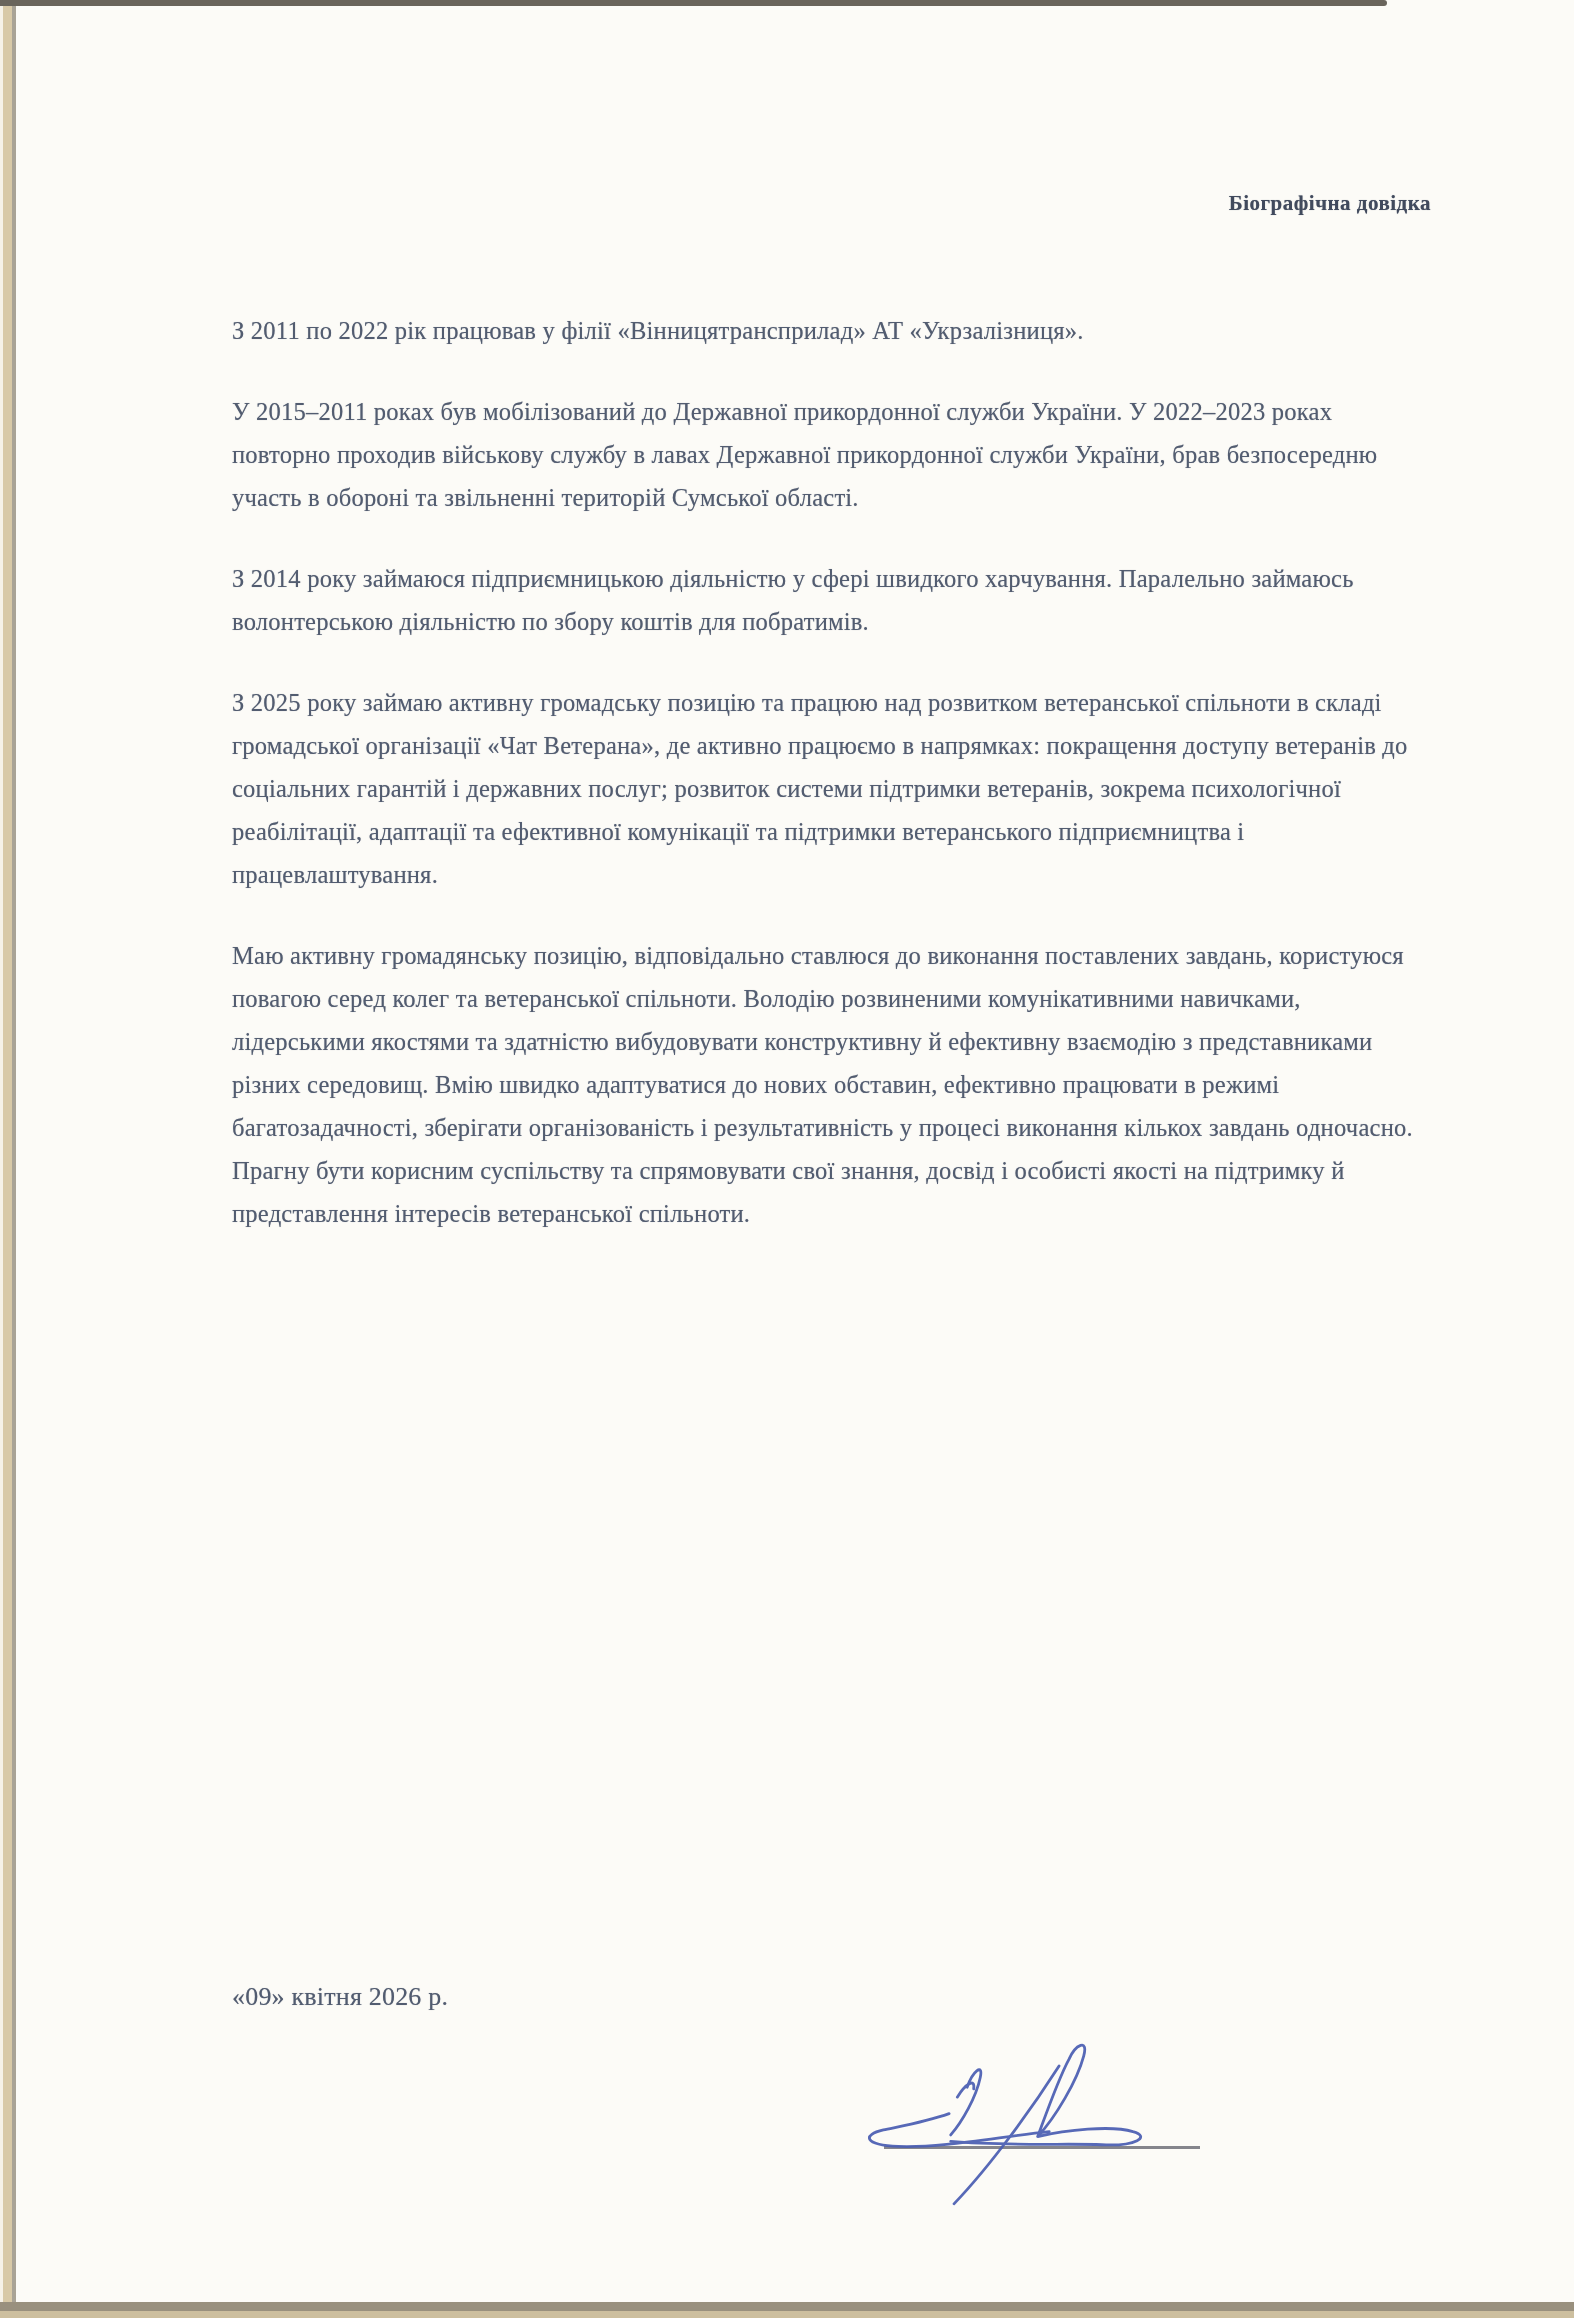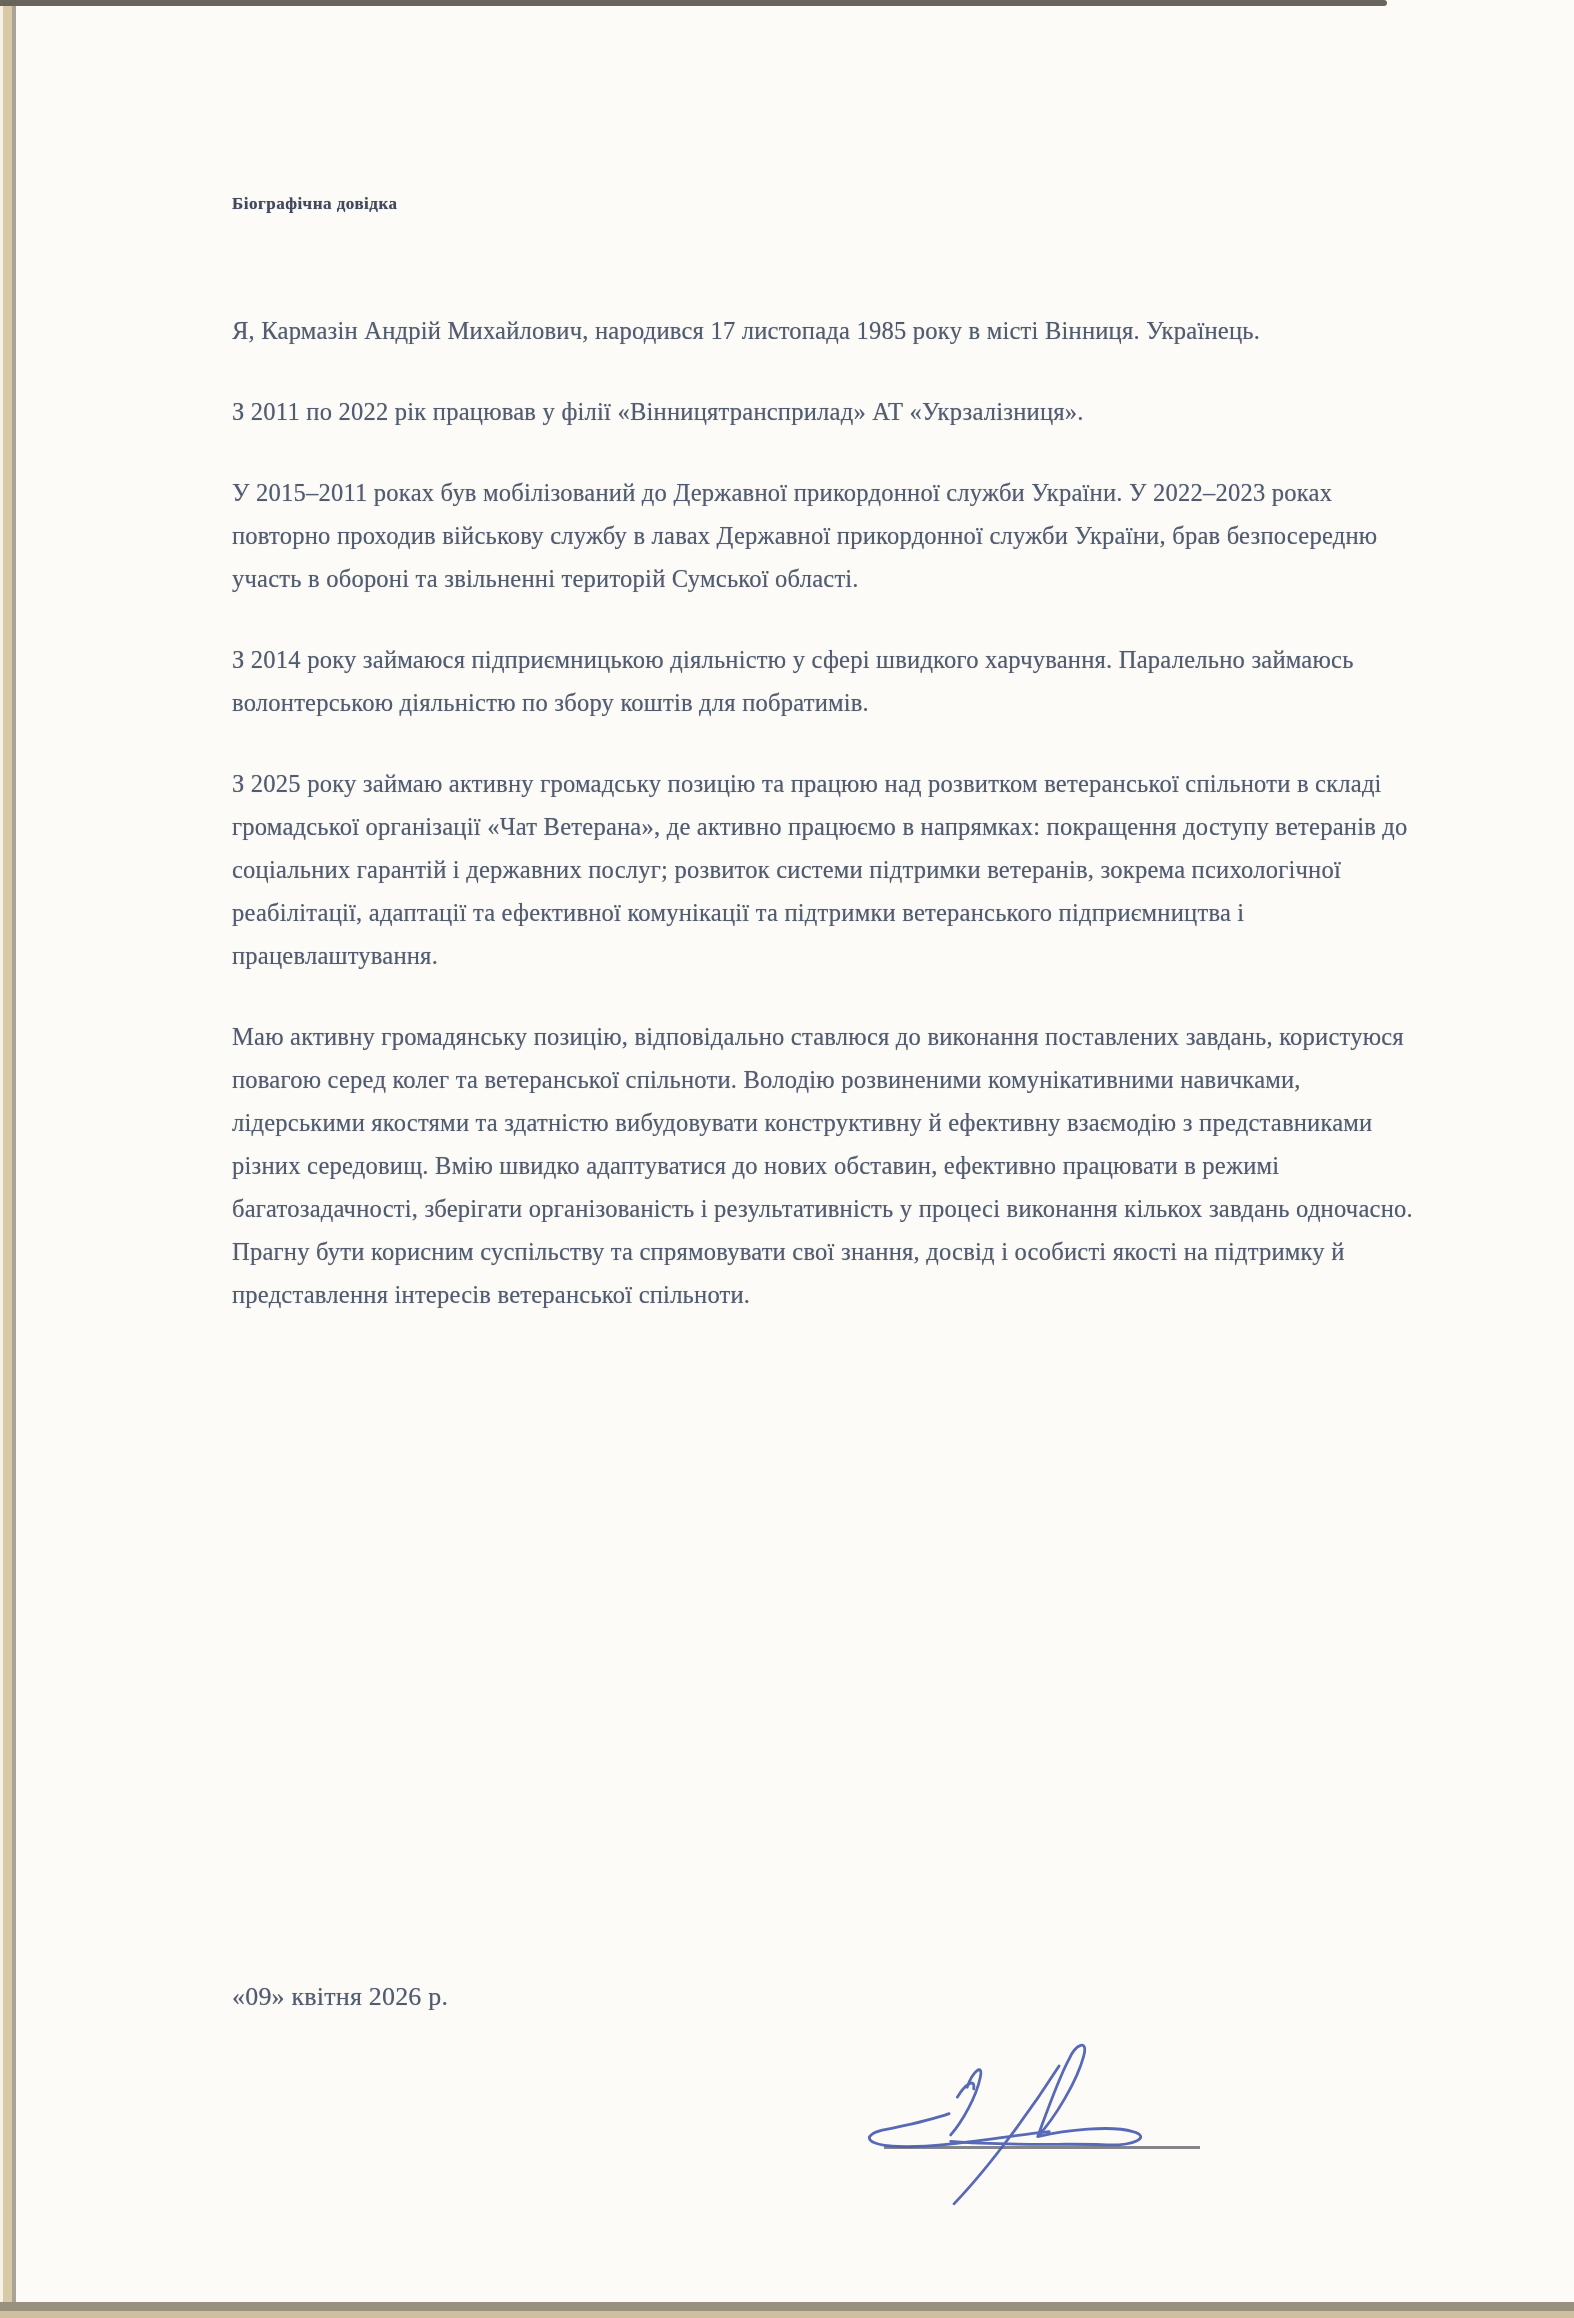--- a/index.html
+++ b/index.html
@@ -29,23 +29,23 @@
     top: 0;
     width: 1199px;
     color: #525c70;
     font-size: 24.6px;
     line-height: 43px;
     letter-spacing: 0.2px;
     text-shadow: 0 0 0.8px rgba(82,92,112,.55);
   }
   .doc-title {
     margin: 182px 0 84px 0;
-    text-align: left;
+    text-align: right;
     font-weight: bold;
-    font-size: 17px;
+    font-size: 21px;
     color: #414a5d;
     letter-spacing: 0.5px;
     text-shadow: 0 0 0.8px rgba(65,74,93,.6);
   }
   .para {
     margin: 0 0 38px 0;
     text-align: left;
   }
   .date-line {
     position: absolute;
@@ -81,21 +81,20 @@
   <div class="edge-left-white"></div>
   <div class="edge-left-tan"></div>
   <div class="edge-left-line"></div>
   <div class="edge-top-line"></div>
   <div class="edge-bottom-band"></div>
   <div class="edge-bottom-tan"></div>
 
   <div class="content">
     <h1 class="doc-title">Біографічна довідка</h1>
 
-    <p class="para">Я, Кармазін Андрій Михайлович, народився 17 листопада 1985 року в місті Вінниця. Українець.</p>
     <p class="para">З 2011 по 2022 рік працював у філії «Вінницятрансприлад» АТ «Укрзалізниця».</p>
     <p class="para">У 2015–2011 роках був мобілізований до Державної прикордонної служби України. У 2022–2023 роках повторно проходив військову службу в лавах Державної прикордонної служби України, брав безпосередню участь в обороні та звільненні територій Сумської області.</p>
     <p class="para">З 2014 року займаюся підприємницькою діяльністю у сфері швидкого харчування. Паралельно займаюсь волонтерською діяльністю по збору коштів для побратимів.</p>
     <p class="para">З 2025 року займаю активну громадську позицію та працюю над розвитком ветеранської спільноти в складі громадської організації «Чат Ветерана», де активно працюємо в напрямках: покращення доступу ветеранів до соціальних гарантій і державних послуг; розвиток системи підтримки ветеранів, зокрема психологічної реабілітації, адаптації та ефективної комунікації та підтримки ветеранського підприємництва і працевлаштування.</p>
     <p class="para">Маю активну громадянську позицію, відповідально ставлюся до виконання поставлених завдань, користуюся повагою серед колег та ветеранської спільноти. Володію розвиненими комунікативними навичками, лідерськими якостями та здатністю вибудовувати конструктивну й ефективну взаємодію з представниками різних середовищ. Вмію швидко адаптуватися до нових обставин, ефективно працювати в режимі багатозадачності, зберігати організованість і результативність у процесі виконання кількох завдань одночасно. Прагну бути корисним суспільству та спрямовувати свої знання, досвід і особисті якості на підтримку й представлення інтересів ветеранської спільноти.</p>
   </div>
 
   <div class="date-line">«09» квітня 2026 р.</div>
 
   <div class="signature-underline"></div>

